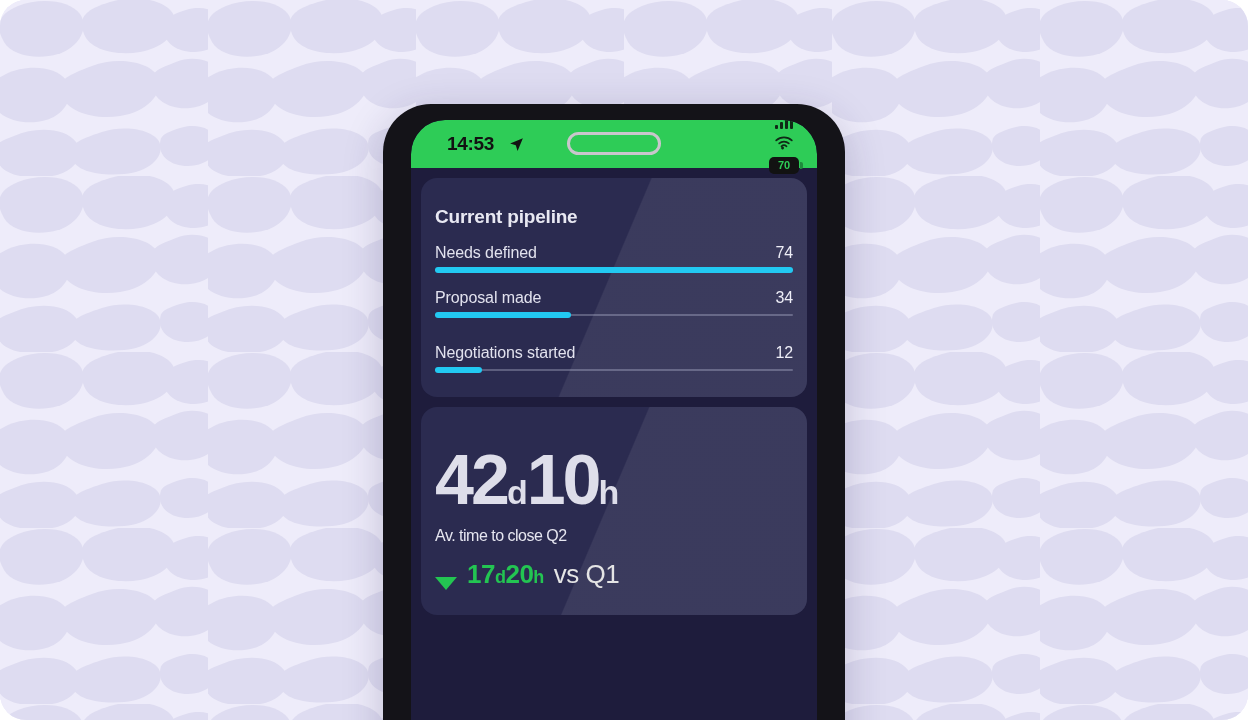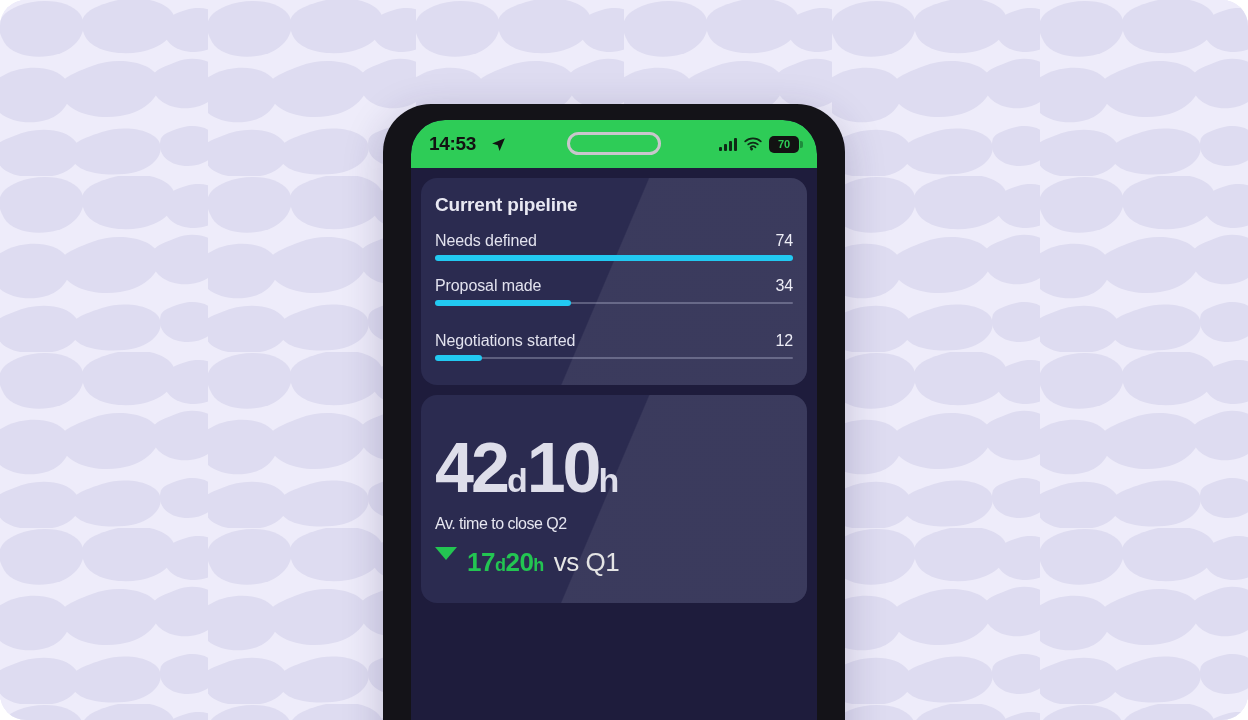--- a/index.html
+++ b/index.html
@@ -63,20 +63,21 @@
     align-items: center;
     padding: 0 18px;
     color: #101010;
   }
   .sb-left {
     display: flex;
     align-items: center;
     gap: 14px;
     flex: 0 0 auto;
     min-width: 96px;
+    justify-content: flex-end;
   }
   .sb-time {
     font-size: 19px;
     font-weight: 700;
     letter-spacing: -0.3px;
     color: #121212;
   }
   .sb-center {
     position: absolute;
     left: 50%;
@@ -85,20 +86,21 @@
     width: 94px;
     height: 23px;
     border: 3px solid #C9C6CC;
     border-radius: 12px;
   }
   .sb-right {
     margin-left: auto;
     display: flex;
     align-items: center;
     gap: 7px;
+    flex-direction: column;
   }
   .sig { display: flex; align-items: flex-end; gap: 2px; height: 14px; }
   .sig i { display: block; width: 3px; background: #0F2A16; border-radius: 1px; }
   .sig i:nth-child(1) { height: 4px; }
   .sig i:nth-child(2) { height: 7px; }
   .sig i:nth-child(3) { height: 10px; }
   .sig i:nth-child(4) { height: 13px; }
   .batt {
     position: relative;
     width: 30px;
@@ -145,21 +147,21 @@
     inset: 0;
     z-index: 1;
     background: linear-gradient(113deg,
        rgba(255,255,255,0) 0%,
        rgba(255,255,255,0) 48%,
        rgba(255,255,255,0.075) 48.3%,
        rgba(255,255,255,0.075) 100%);
     pointer-events: none;
   }
 
-  #card-pipeline { padding: 16px 14px 26px 14px; }
+  #card-pipeline { padding: 28px 14px 26px 14px; }
 
   .card-title {
     font-size: 19px;
     font-weight: 600;
     color: #E8E8F2;
     letter-spacing: -0.2px;
     margin-bottom: 16px;
   }
 
   .metric { margin-bottom: 18px; }
@@ -210,21 +212,21 @@
 
   .bigstat-label {
     font-size: 16px;
     color: #E6E6F0;
     letter-spacing: -0.5px;
     margin-bottom: 14px;
   }
 
   .delta {
     display: flex;
-    align-items: flex-start;
+    align-items: flex-end;
     gap: 10px;
     font-size: 26px;
     letter-spacing: -0.5px;
     color: #E6E6F0;
   }
   .delta-caret {
     width: 0; height: 0;
     border-left: 11px solid transparent;
     border-right: 11px solid transparent;
     border-top: 13px solid #23C552;

